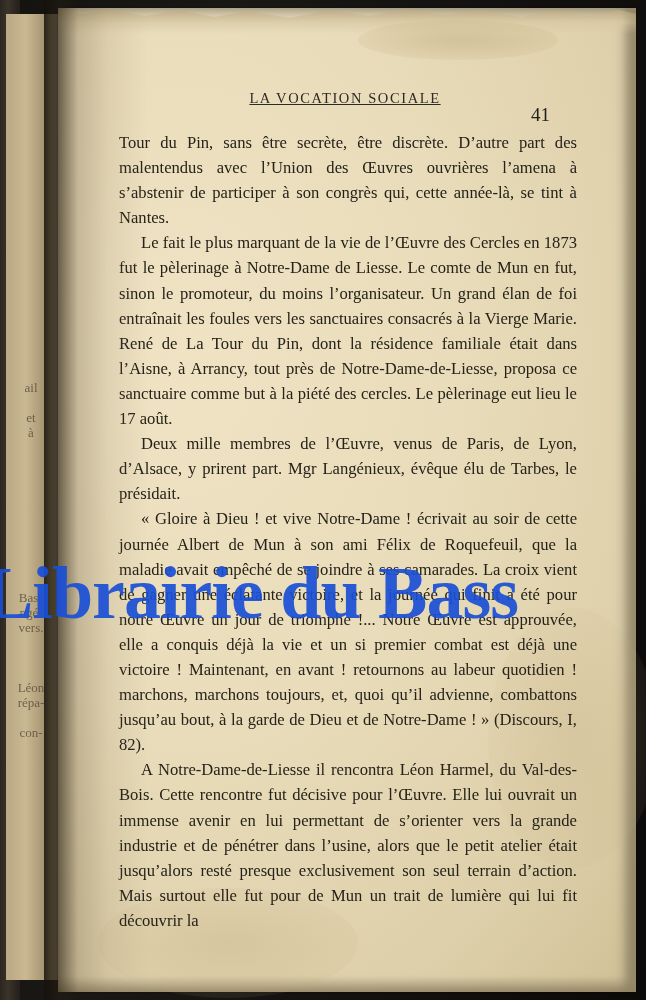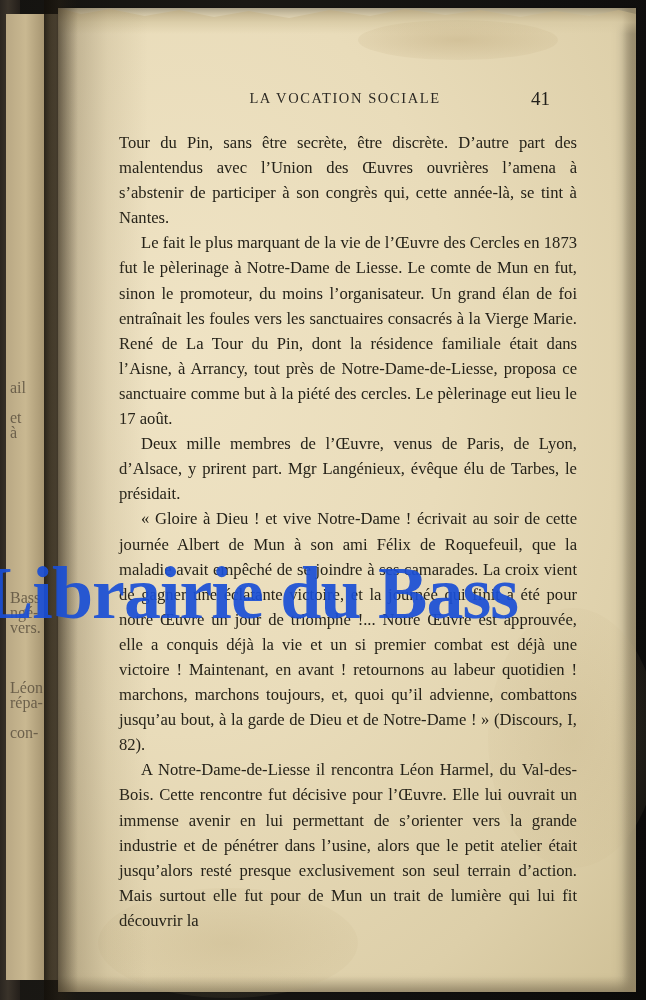--- a/index.html
+++ b/index.html
@@ -44,26 +44,27 @@
     width: 56px;
     height: 966px;
     background: linear-gradient(90deg, #b9a884 0%, #c9b891 35%, #9c8b68 78%, #4a4136 100%);
     transform: skewY(-0.25deg);
   }
   .facing-text {
     position: absolute;
     left: 10px;
     top: 380px;
     width: 42px;
-    font-size: 16px;
+    font-size: 13px;
     line-height: 15px;
     color: #5d5240;
     opacity: 0.85;
     overflow: hidden;
     height: 520px;
+    text-align: center;
   }
   .facing-text div { white-space: nowrap; }
   .gutter-shadow {
     position: absolute;
     left: 44px;
     top: 0;
     width: 34px;
     height: 1000px;
     background: linear-gradient(90deg, rgba(20,16,10,0.85) 0%, rgba(40,32,20,0.45) 45%, rgba(255,255,255,0) 100%);
   }
@@ -113,25 +114,26 @@
     position: absolute;
     left: 122px;
     top: 82px;
     width: 330px;
     text-align: center;
     font-size: 14.5px;
     letter-spacing: 1.6px;
     color: #2d2a24;
     font-variant: small-caps;
     text-transform: uppercase;
+    text-decoration: underline;
   }
   .folio {
     position: absolute;
     right: 86px;
-    top: 80px;
+    top: 96px;
     font-size: 19px;
     color: #22201b;
     font-family: "Liberation Serif", serif;
   }
   .body-text {
     position: absolute;
     left: 61px;
     top: 122px;
     width: 458px;
     font-size: 16.6px;

